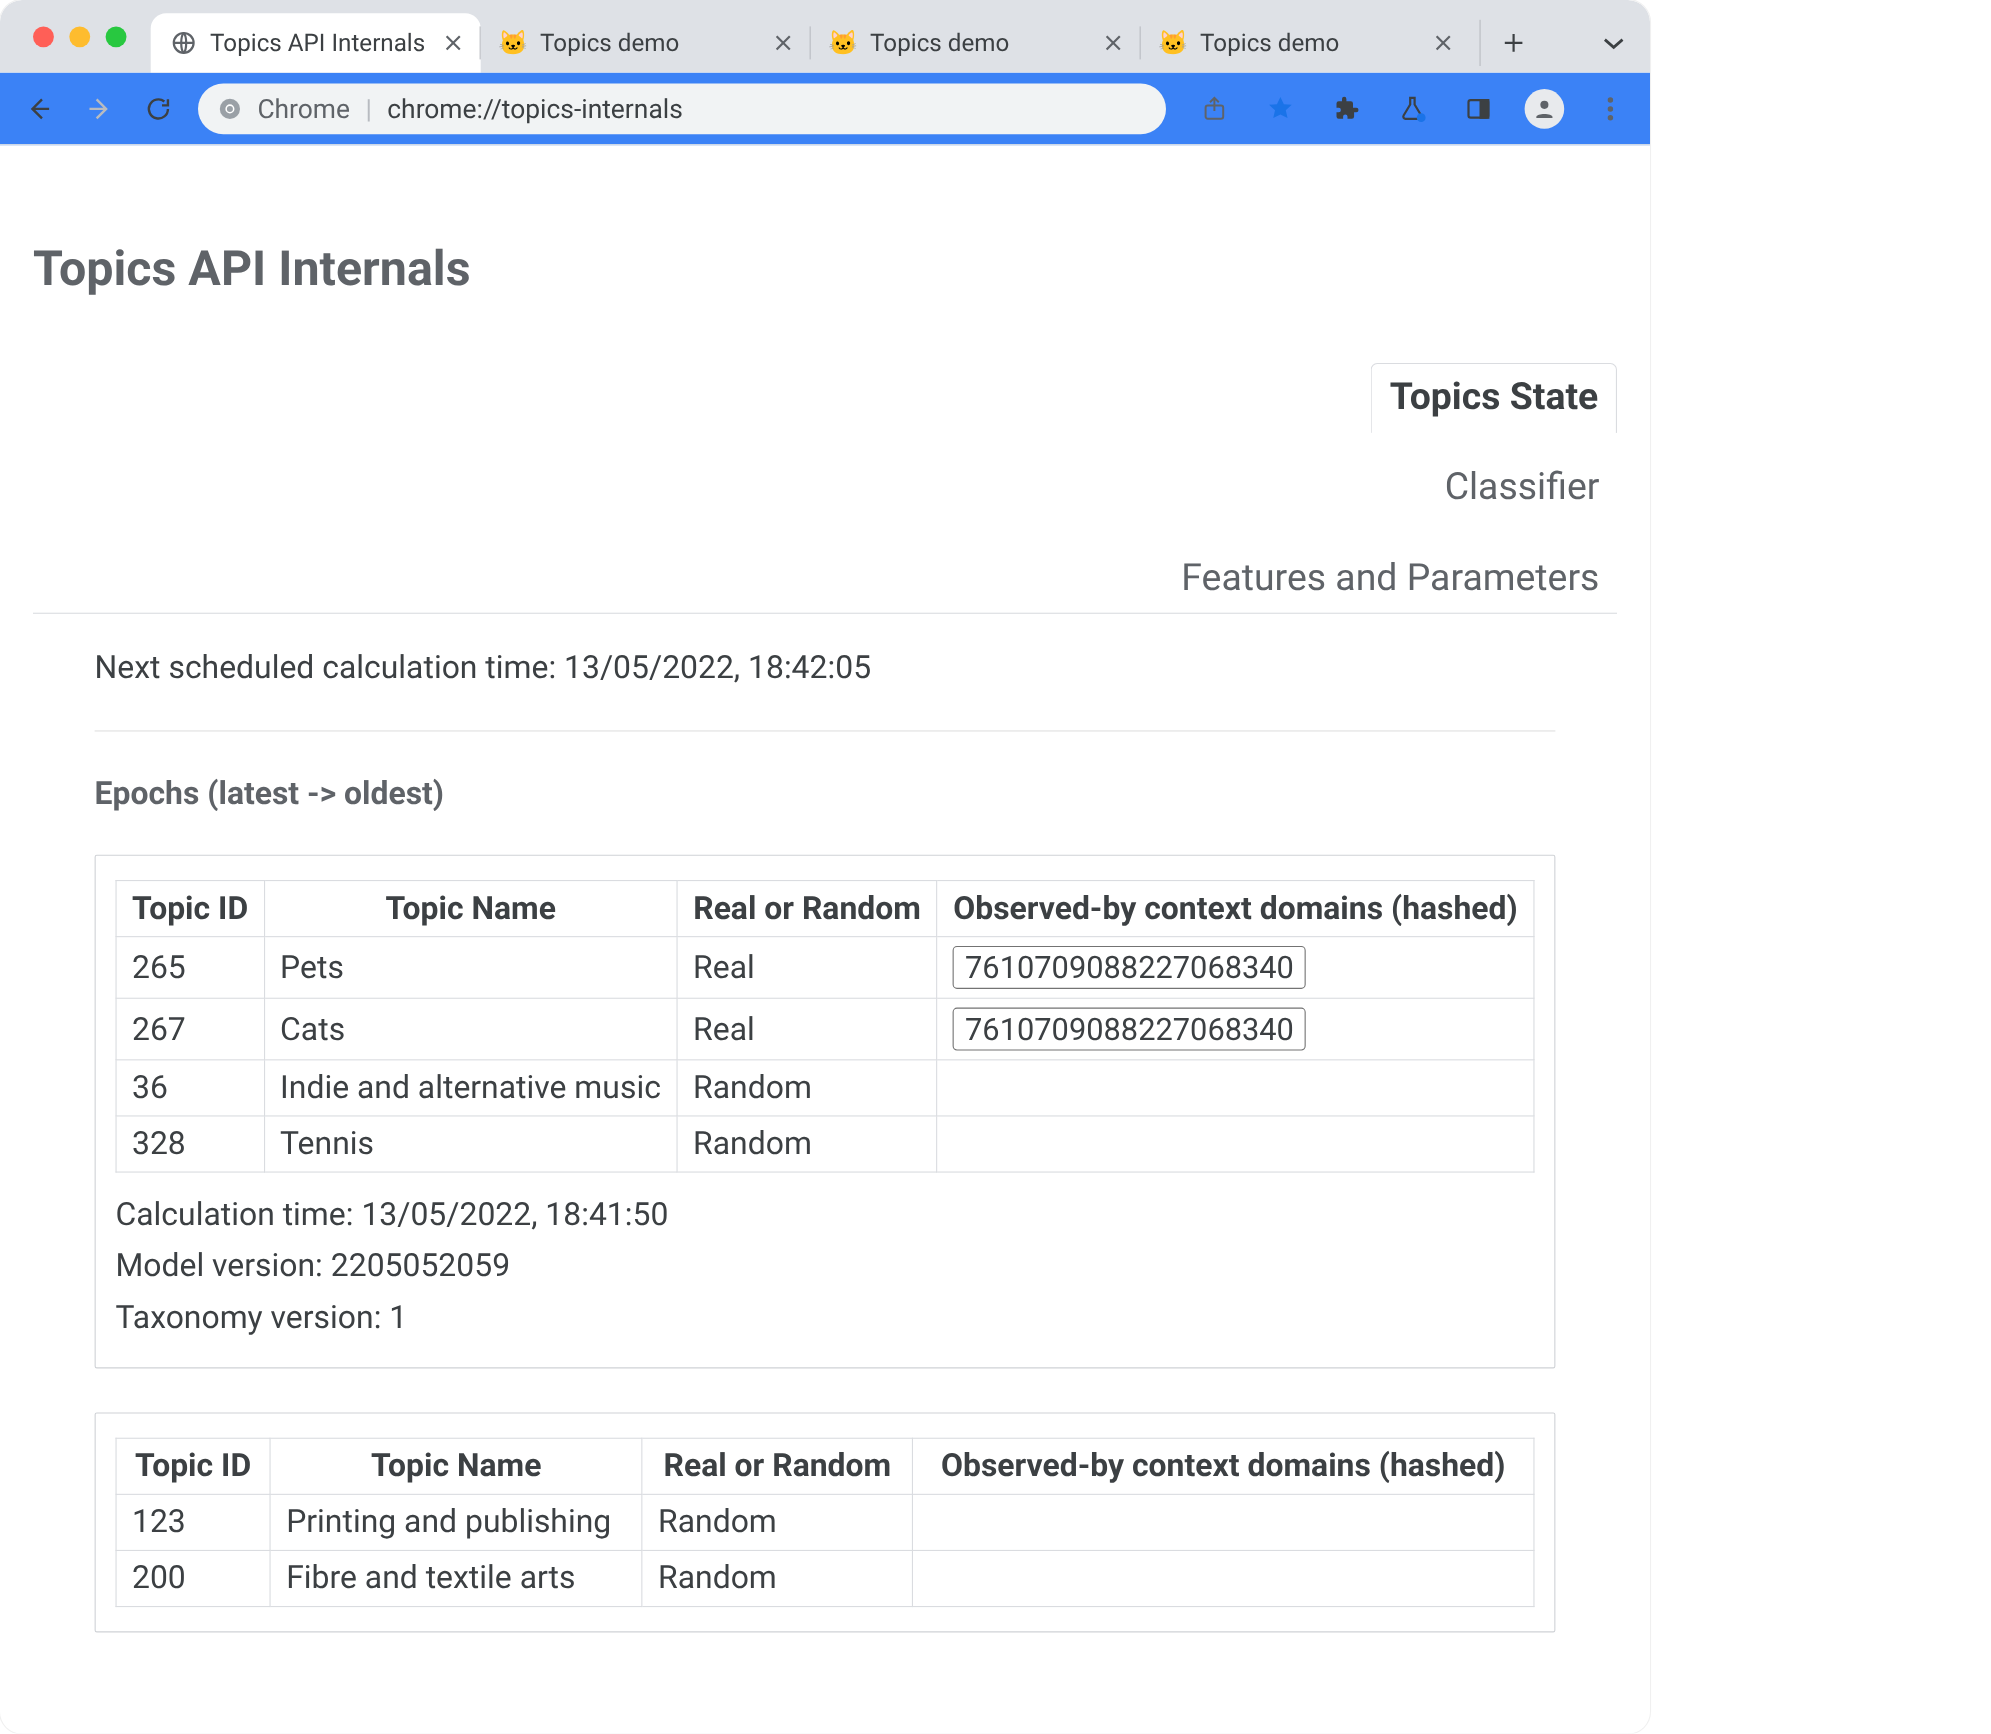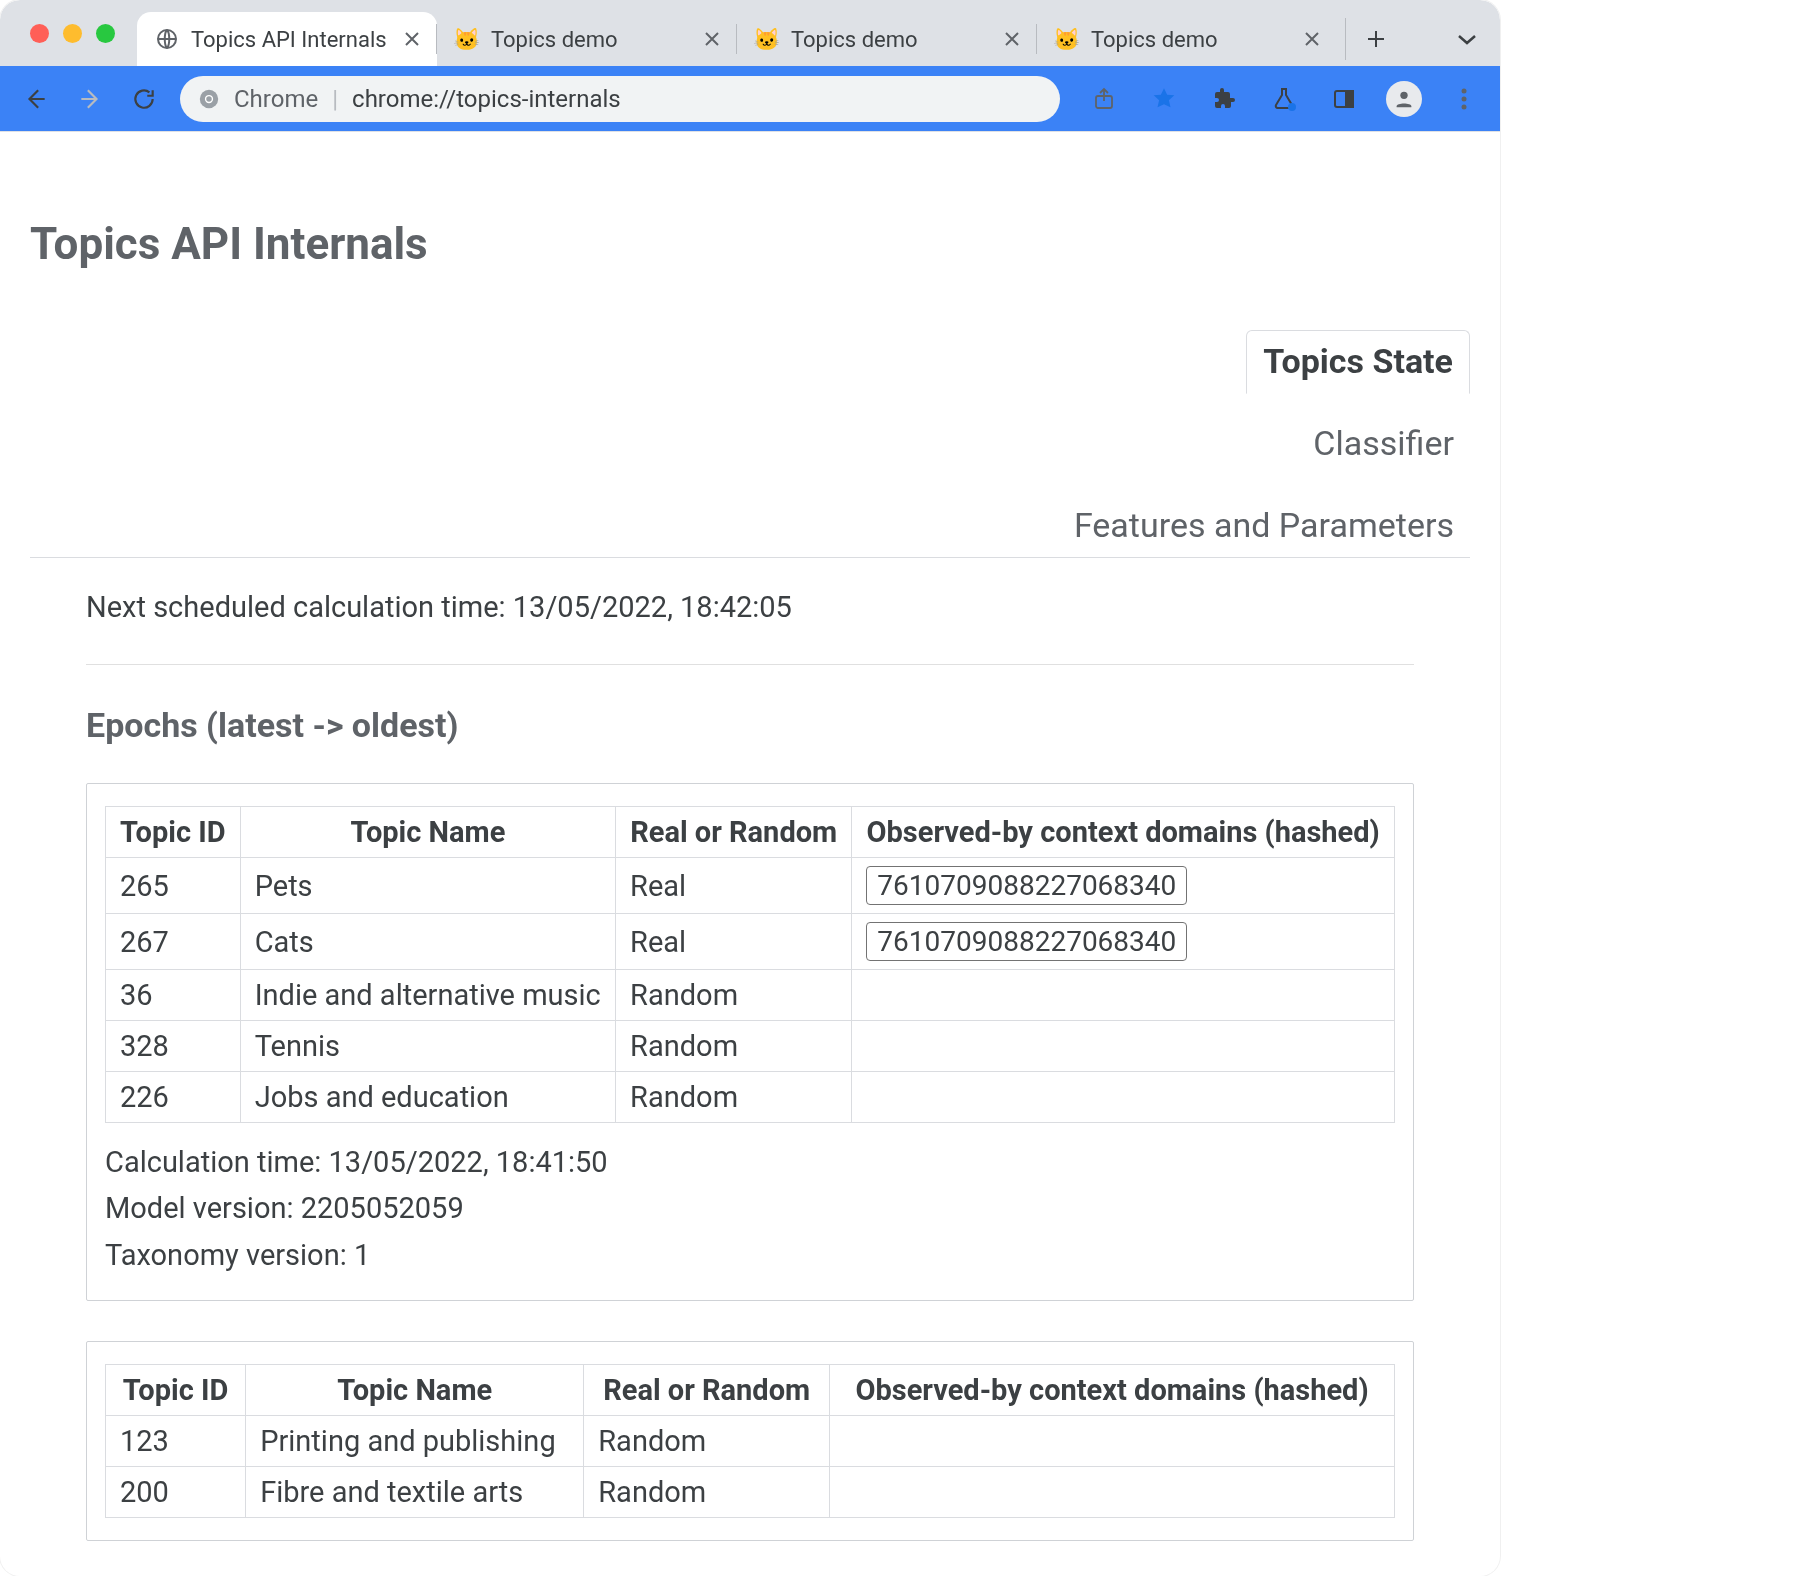--- a/index.html
+++ b/index.html
@@ -177,21 +177,21 @@
   .content-inner {
     padding: 32px 56px 0 56px;
   }
   .sched-line {
     font-size: 29px;
     color:#3c4043;
     margin-bottom: 40px;
   }
   .hr { height:1px; background:#e0e0e0; margin-bottom: 40px; }
   .epochs-title {
-    font-size: 34px; font-weight:700; color:#5f6368;
+    font-size: 29px; font-weight:700; color:#5f6368;
     margin-bottom: 38px;
   }
   .epoch-card {
     border:1px solid #cfd2d6;
     border-radius: 2px;
     padding: 22px 18px;
     margin-bottom: 40px;
   }
   table.epoch-table {
     border-collapse: collapse;
@@ -419,26 +419,20 @@
             </tr>
             <tr>
               <td>36</td>
               <td>Indie and alternative music</td>
               <td>Random</td>
               <td></td>
             </tr>
             <tr>
               <td>328</td>
               <td>Tennis</td>
-              <td>Random</td>
-              <td></td>
-            </tr>
-            <tr>
-              <td>226</td>
-              <td>Jobs and education</td>
               <td>Random</td>
               <td></td>
             </tr>
           </tbody>
         </table>
         <div class="epoch-meta">
           <div>
             <span>Calculation time:</span>
             <span> </span>
             <span>13/05/2022, 18:41:50</span>

